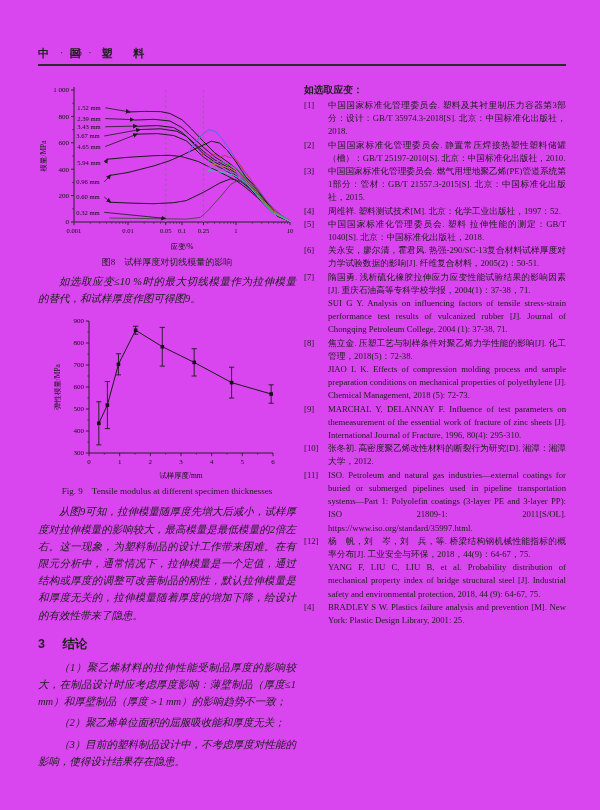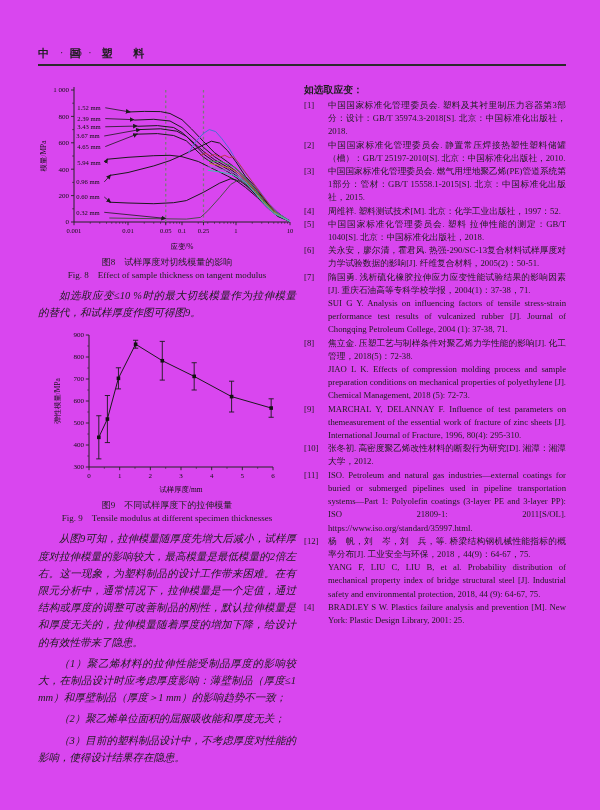--- a/index.html
+++ b/index.html
@@ -144,21 +144,20 @@
         <text x="38.23520499854415" y="104.24799999999999" font-size="6.6" fill="#111">0.96 mm</text>
         <line x1="66.23520499854415" y1="101.948" x2="72.7870268182817" y2="94.744" stroke="#1a1a1a" stroke-width="0.8" marker-end="url(#arrf8)"></line>
         <text x="38.23520499854415" y="119.296" font-size="6.6" fill="#111">0.60 mm</text>
         <line x1="66.23520499854415" y1="116.99600000000001" x2="72.7870268182817" y2="122.464" stroke="#1a1a1a" stroke-width="0.8" marker-end="url(#arrf8)"></line>
         <text x="38.23520499854415" y="134.608" font-size="6.6" fill="#111">0.32 mm</text>
         <line x1="66.23520499854415" y1="132.308" x2="127.74438023414501" y2="138.436" stroke="#1a1a1a" stroke-width="0.8" marker-end="url(#arrf8)"></line>
         <text x="144" y="169" font-size="7.4" text-anchor="middle" fill="#111">应变/%</text>
         <text transform="translate(8,76) rotate(-90)" font-size="7.4" text-anchor="middle" fill="#111">模量/MPa</text>
       </svg>
     <div class="fig-cap-zh">图8　试样厚度对切线模量的影响</div>
-    <div class="fig-cap-en">Fig. 8　Effect of sample thickness on tangent modulus</div>
 
     <p class="para">如选取应变≤10 %时的最大切线模量作为拉伸模量的替代，和试样厚度作图可得图9。</p>
 
     <div class="fig9-wrap">
       <svg id="fig9" width="232" height="168">
           <line x1="38" y1="8" x2="38" y2="140" stroke="#222" stroke-width="1"></line>
           <line x1="38" y1="140" x2="222" y2="140" stroke="#222" stroke-width="1"></line>
           <line x1="34.8" y1="140" x2="38" y2="140" stroke="#222" stroke-width="0.9"></line>
           <text x="33" y="142.4" font-size="7" text-anchor="end" fill="#111">300</text>
           <line x1="34.8" y1="118" x2="38" y2="118" stroke="#222" stroke-width="0.9"></line>
@@ -229,25 +228,28 @@
           <line x1="178" y1="54.199999999999996" x2="183.2" y2="54.199999999999996" stroke="#1a1a1a" stroke-width="0.9"></line>
           <rect x="178.79999999999998" y="67.8" width="3.6" height="3.6" fill="#111"></rect>
           <line x1="220.16000000000003" y1="90.28" x2="220.16000000000003" y2="71.79999999999998" stroke="#1a1a1a" stroke-width="0.9"></line>
           <line x1="217.56000000000003" y1="90.28" x2="222.76000000000002" y2="90.28" stroke="#1a1a1a" stroke-width="0.9"></line>
           <line x1="217.56000000000003" y1="71.79999999999998" x2="222.76000000000002" y2="71.79999999999998" stroke="#1a1a1a" stroke-width="0.9"></line>
           <rect x="218.36" y="79.24000000000001" width="3.6" height="3.6" fill="#111"></rect>
           <text x="130" y="165" font-size="7.4" text-anchor="middle" fill="#111">试样厚度/mm</text>
           <text transform="translate(9,74) rotate(-90)" font-size="7.4" text-anchor="middle" fill="#111">弹性模量/MPa</text>
         </svg>
     </div>
-    <div class="fig-cap-zh">图9　不同试样厚度下的拉伸模量</div>
     <div class="fig-cap-en">Fig. 9　Tensile modulus at different specimen thicknesses</div>
 
     <p class="para">从图9可知，拉伸模量随厚度先增大后减小，试样厚度对拉伸模量的影响较大，最高模量是最低模量的2倍左右。这一现象，为塑料制品的设计工作带来困难。在有限元分析中，通常情况下，拉伸模量是一个定值，通过结构或厚度的调整可改善制品的刚性，默认拉伸模量是和厚度无关的，拉伸模量随着厚度的增加下降，给设计的有效性带来了隐患。</p>
 
+    <h2 class="section-heading">
+      <span class="sec-num">3</span>
+      <span>结论</span>
+    </h2>
     <p class="para">（1）聚乙烯材料的拉伸性能受制品厚度的影响较大，在制品设计时应考虑厚度影响：薄壁制品（厚度≤1 mm）和厚壁制品（厚度＞1 mm）的影响趋势不一致；</p>
     <p class="para">（2）聚乙烯单位面积的屈服吸收能和厚度无关；</p>
     <p class="para">（3）目前的塑料制品设计中，不考虑厚度对性能的影响，使得设计结果存在隐患。</p>
   </div>
 
   <div class="col-right">
     <div class="ref-heading">如选取应变：</div>
     <div id="ref-list">
         <div class="ref-item">
           <span class="ref-label">[1]</span>
@@ -257,21 +259,21 @@
         </div>
         <div class="ref-item">
           <span class="ref-label">[2]</span>
           <div class="ref-body">
             <p>中国国家标准化管理委员会. 静置常压焊接热塑性塑料储罐（槽）：GB/T 25197-2010[S]. 北京：中国标准化出版社，2010.</p>
           </div>
         </div>
         <div class="ref-item">
           <span class="ref-label">[3]</span>
           <div class="ref-body">
-            <p>中国国家标准化管理委员会. 燃气用埋地聚乙烯(PE)管道系统第1部分：管材：GB/T 15558.1-2015[S]. 北京：中国标准化出版社，2015.</p>
+            <p>中国国家标准化管理委员会. 燃气用埋地聚乙烯(PE)管道系统第1部分：管材：GB/T 21557.3-2015[S]. 北京：中国标准化出版社，2015.</p>
           </div>
         </div>
         <div class="ref-item">
           <span class="ref-label">[4]</span>
           <div class="ref-body">
             <p>周维祥. 塑料测试技术[M]. 北京：化学工业出版社，1997：52.</p>
           </div>
         </div>
         <div class="ref-item">
           <span class="ref-label">[5]</span>

